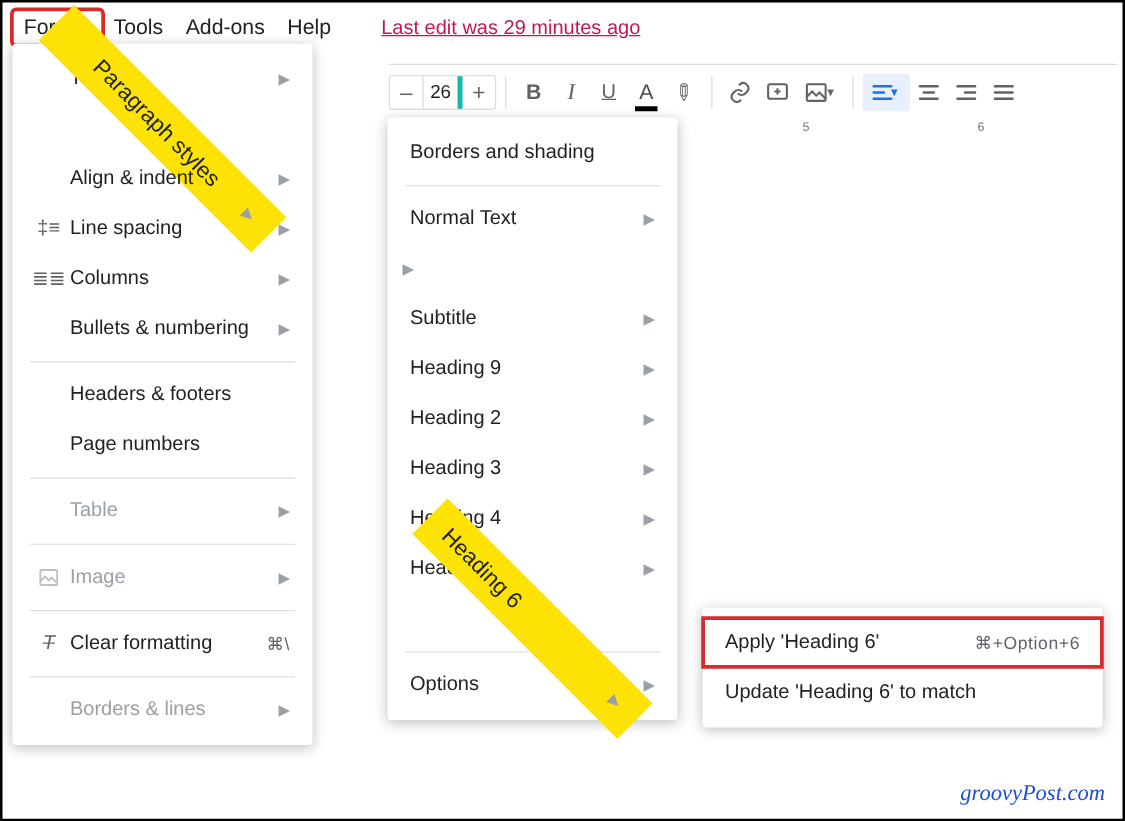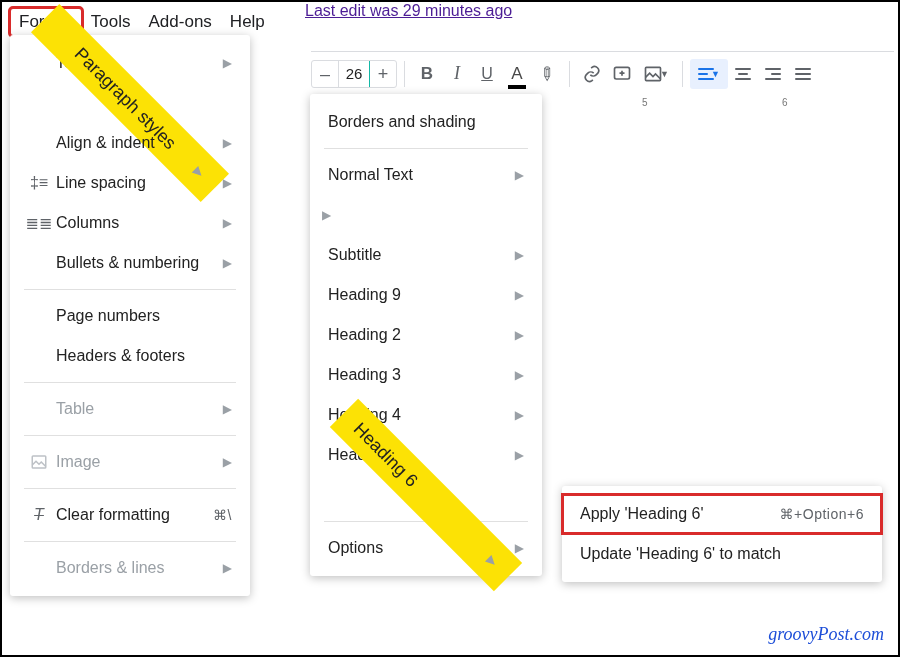--- a/index.html
+++ b/index.html
@@ -2,29 +2,29 @@
 <html><head>
 <meta charset="utf-8">
 <style>
   html,body{margin:0;padding:0;font-family:Arial,Helvetica,sans-serif;background:#fff;color:#202124}
   *{box-sizing:border-box}
   .frame{position:relative;width:900px;height:657px;border:2px solid #000;overflow:hidden}
   
   .menubar{position:absolute;left:8px;top:6px;display:flex;align-items:center;font-size:17px}
   .menubar .m{padding:4px 9px;border-radius:3px;cursor:default}
   .menubar .m.active{outline:3px solid #d92b2b;outline-offset:-1px}
-  .last-edit{position:absolute;left:303px;top:0;font-size:16px;color:#4c1d95;text-decoration:underline}
+  .last-edit{position:absolute;left:303px;top:12px;font-size:16px;color:#be185d;text-decoration:underline}
   
   .toolbar{position:absolute;left:309px;top:49px;right:4px;height:40px;border-top:1px solid #dadce0;display:flex;align-items:center;gap:0;padding-top:4px}
   .sep{width:1px;height:26px;background:#dadce0;margin:0 7px}
   .tbtn{width:30px;height:30px;display:flex;align-items:center;justify-content:center;color:#5f6368;border-radius:3px}
   .tbtn.active{background:#e8f0fe;color:#1a73e8;border-radius:3px}
   .fsize{display:flex;align-items:center;border:1px solid #dadce0;border-radius:3px;height:28px}
   .fsize .sq{width:26px;text-align:center;font-size:18px;color:#5f6368;line-height:26px}
-  .fsize .num{width:32px;text-align:center;font-size:15px;border-left:1px solid #dadce0;border-right:1px solid #14b8a6;line-height:26px;color:#222}
+  .fsize .num{width:32px;text-align:center;font-size:15px;border-left:1px solid #dadce0;border-right:4px solid #14b8a6;line-height:26px;color:#222}
   .icon-b{font-weight:700;font-size:17px;color:#5f6368}
   .icon-i{font-style:italic;font-family:'Times New Roman',serif;font-size:18px;color:#5f6368}
   .icon-u{text-decoration:underline;font-size:16px;color:#5f6368}
   .textcolor{position:relative;font-size:17px;color:#4a4a4a}
   .textcolor::after{content:"";position:absolute;left:-3px;right:-3px;bottom:-5px;height:4px;background:#000}
   .hl{font-size:18px;transform:rotate(45deg)}
   .align-icon{display:flex;flex-direction:column;gap:3px;width:16px}
   .align-icon span{height:2px;background:#5f6368;border-radius:1px}
   .tbtn.active .align-icon span{background:#1a73e8}
   .al-l span:nth-child(2){width:60%}
@@ -177,25 +177,25 @@
         <span class="arr">▶</span>
       </div>
     <div class="mi">
         <span class="lead"></span>
         <span class="lbl">Bullets &amp; numbering</span>
         <span class="arr">▶</span>
       </div>
     <div class="mdiv"></div>
     <div class="mi">
         <span class="lead"></span>
+        <span class="lbl">Headers &amp; footers</span>
+      </div>
+    <div class="mi">
+        <span class="lead"></span>
         <span class="lbl">Page numbers</span>
-      </div>
-    <div class="mi">
-        <span class="lead"></span>
-        <span class="lbl">Headers &amp; footers</span>
       </div>
     <div class="mdiv"></div>
     <div class="mi dis">
         <span class="lead"></span>
         <span class="lbl">Table</span>
         <span class="arr">▶</span>
       </div>
     <div class="mdiv"></div>
     <div class="mi dis">
         <span class="lead">

